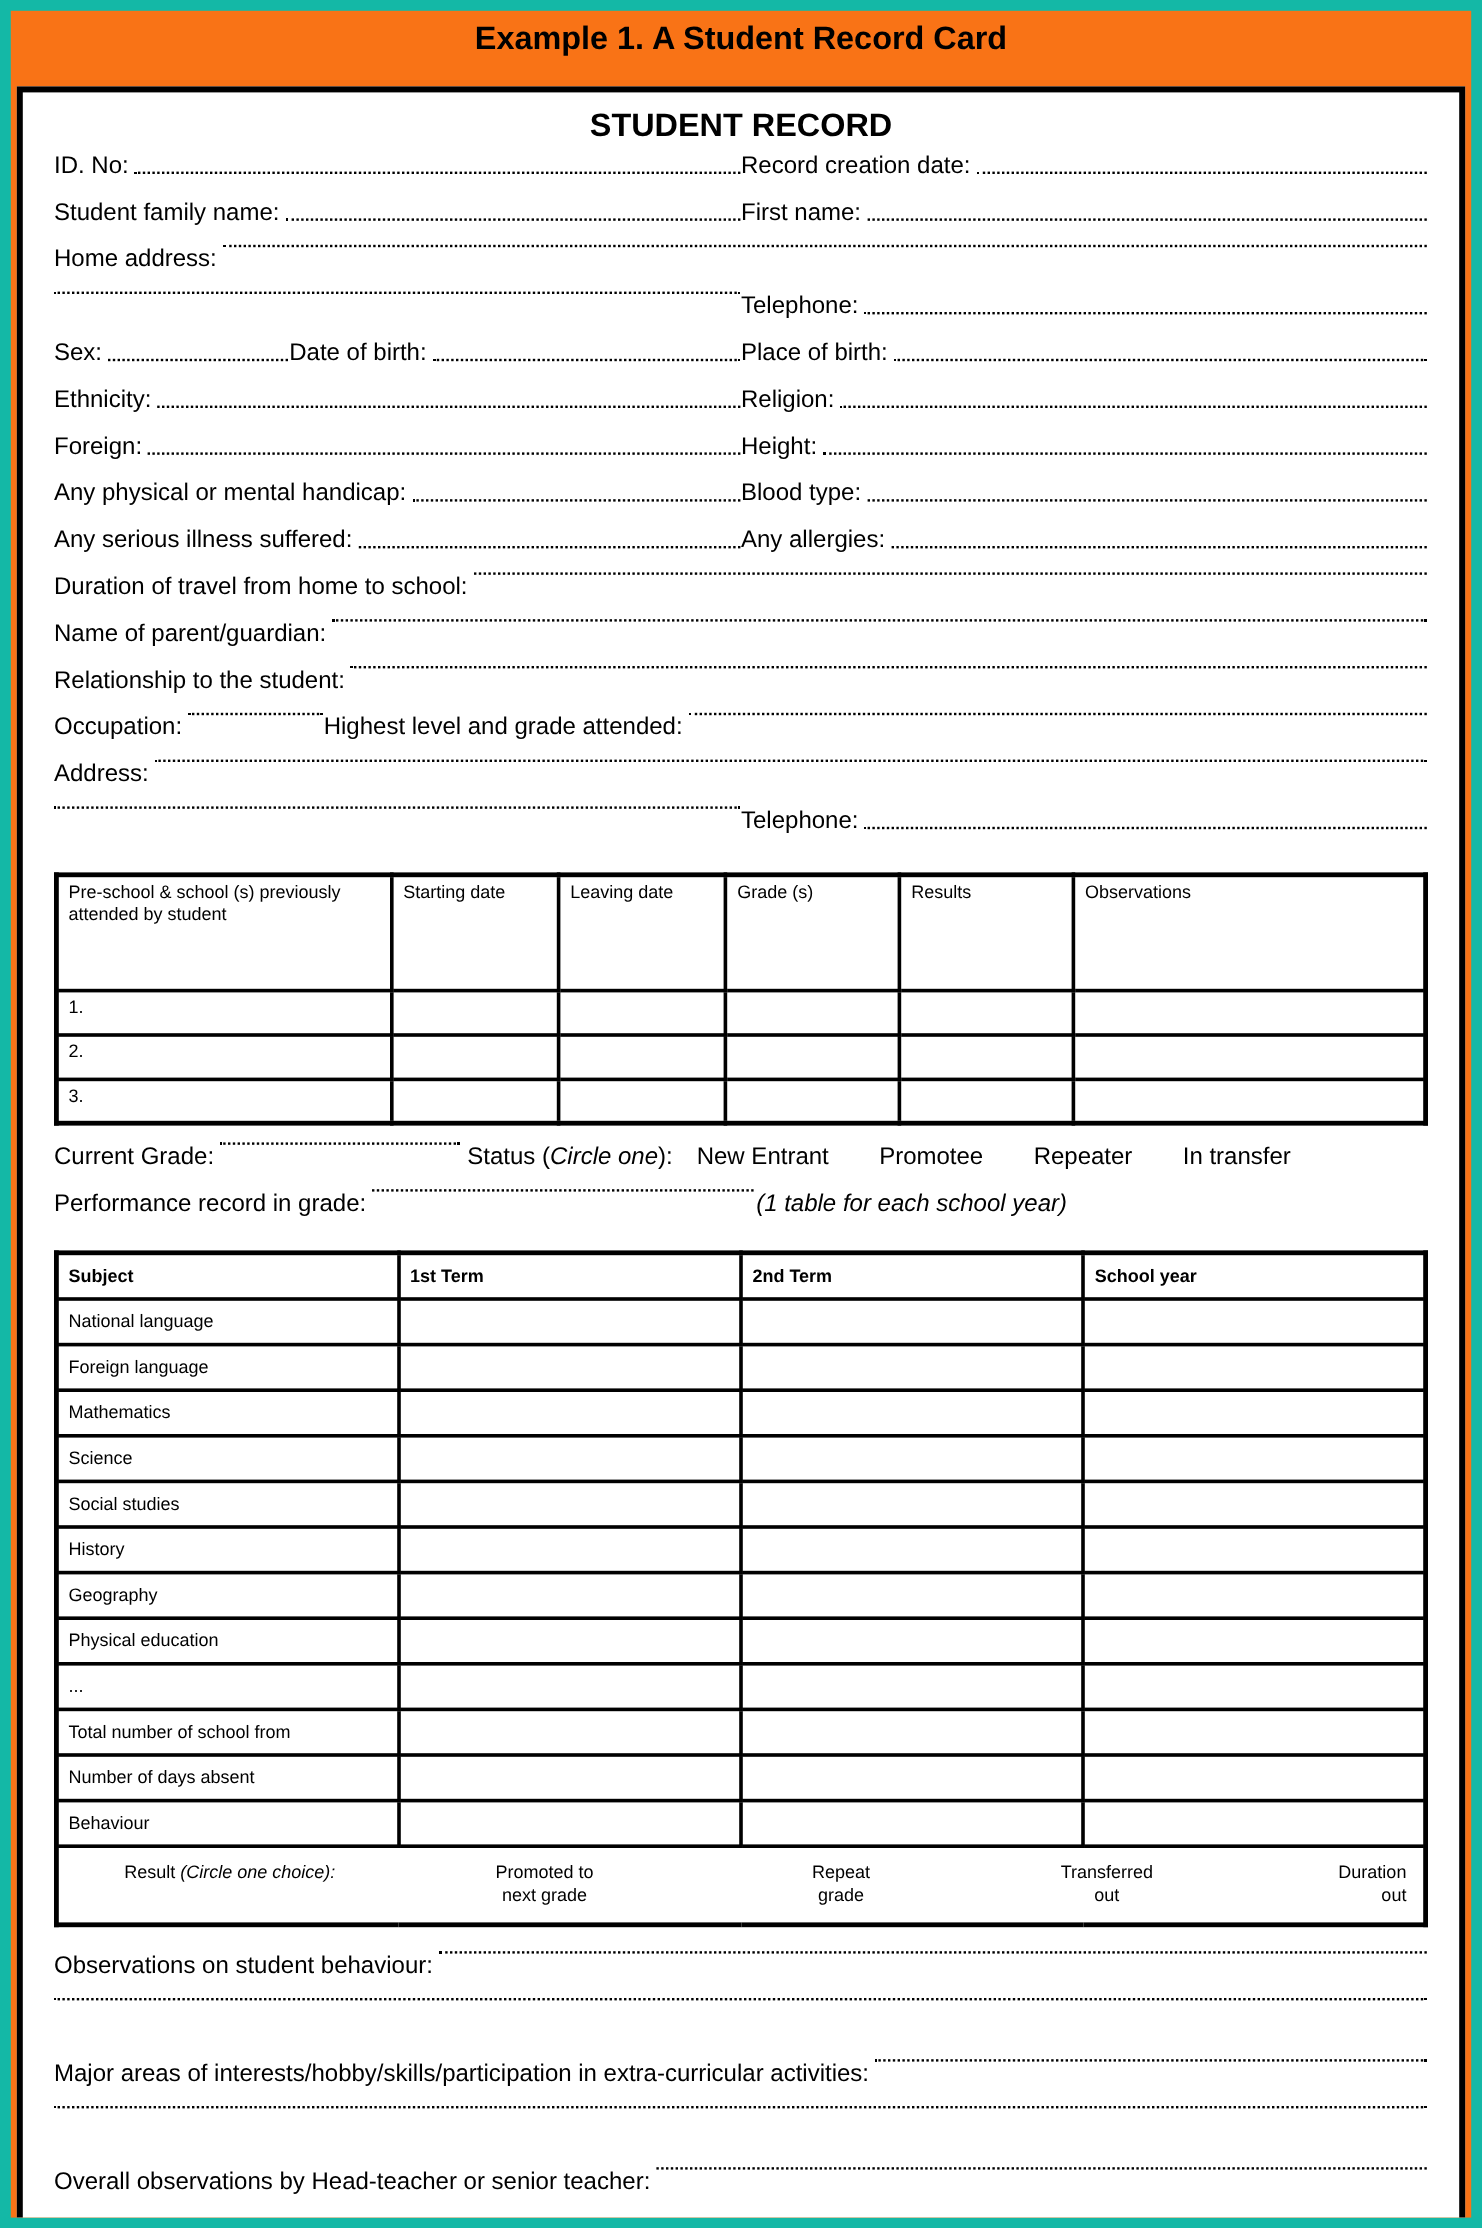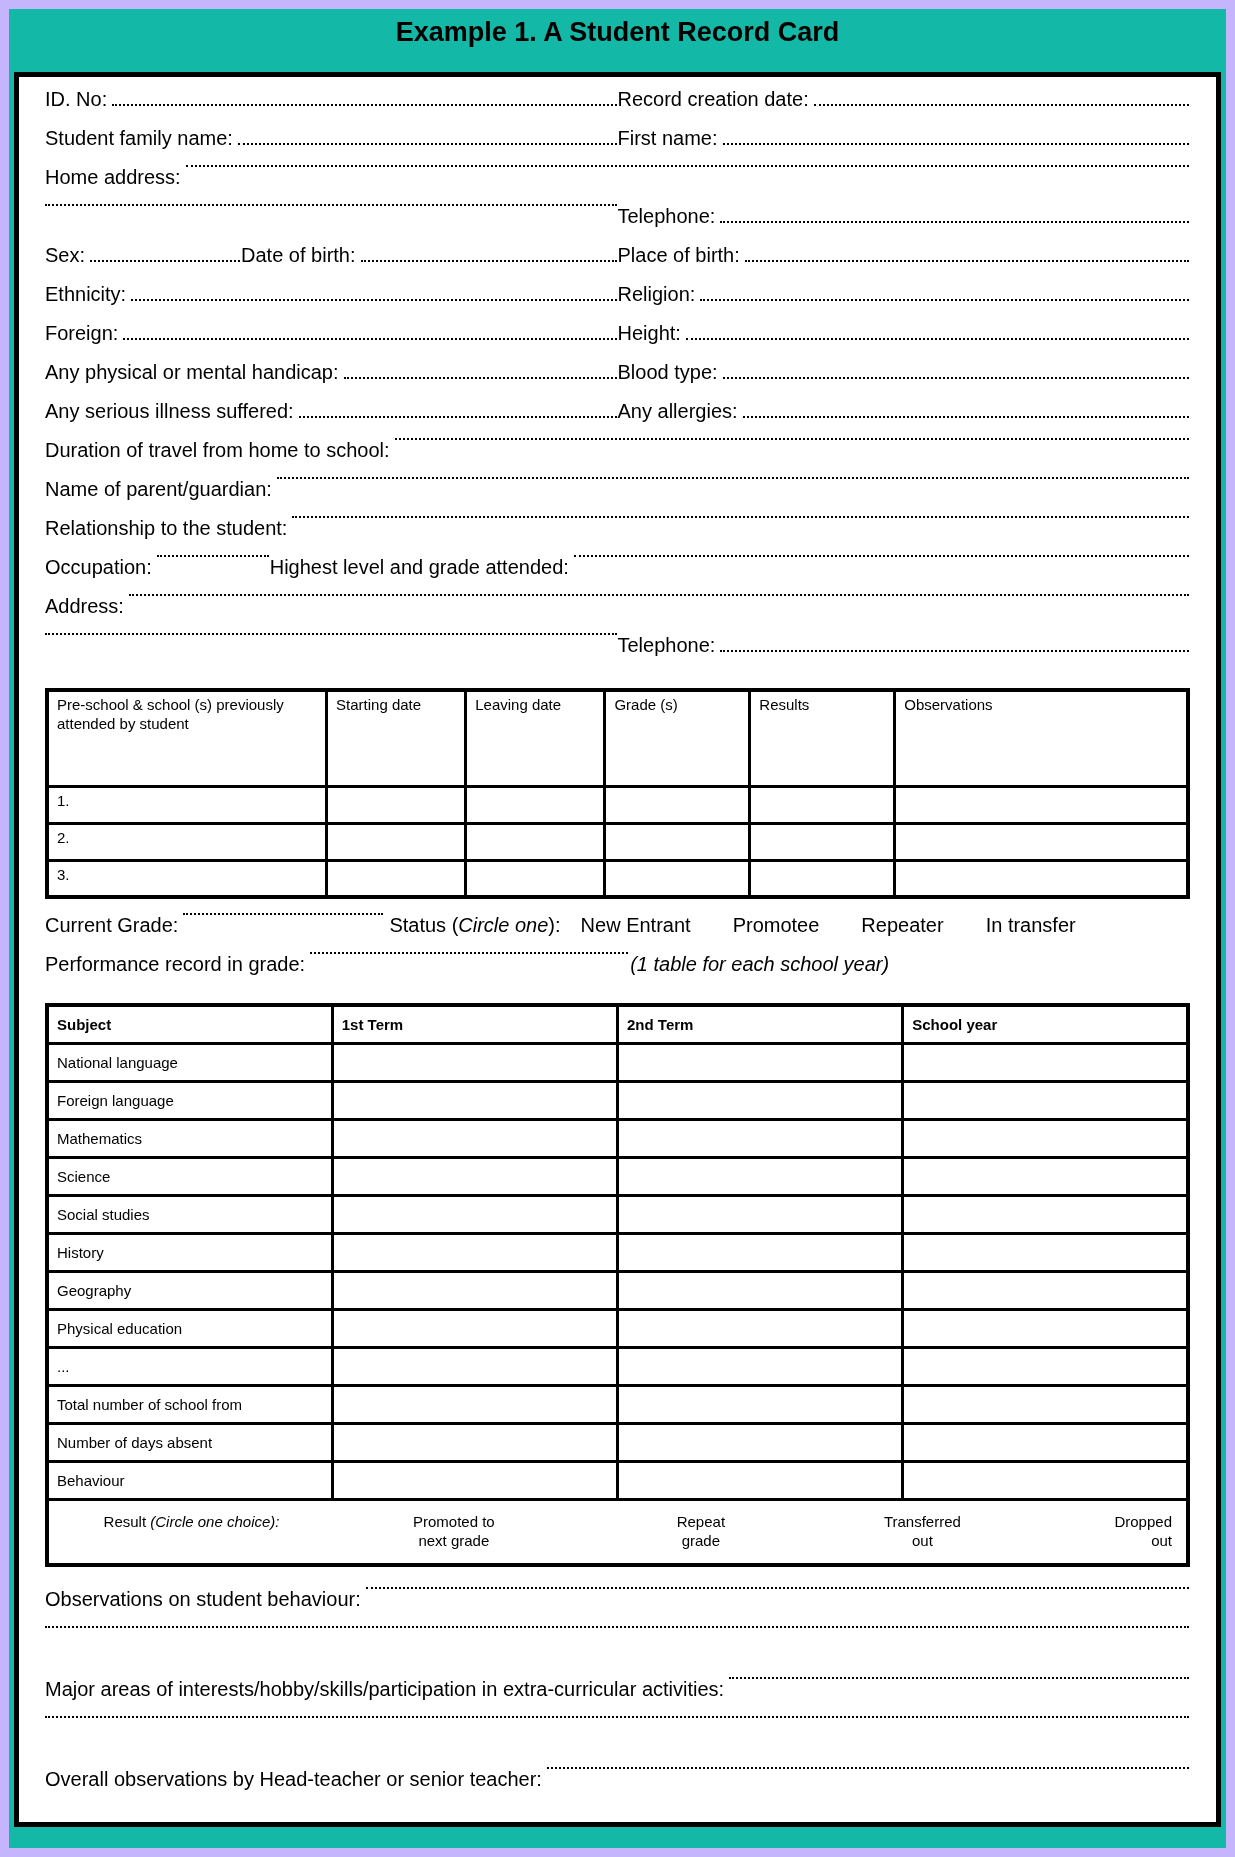--- a/index.html
+++ b/index.html
@@ -4,23 +4,23 @@
 <style>
   * { box-sizing: border-box; margin: 0; padding: 0; }
   html, body { background: #fff; }
   body {
     width: 1235px; height: 1857px;
     font-family: "Liberation Sans", sans-serif;
     color: #000;
   }
   .page {
     width: 1235px; height: 1857px;
-    border: 9px solid #c4b5fd;
+    border: 9px solid #14b8a6;
     overflow: hidden;
-    background: #14b8a6;
+    background: #f97316;
   }
   .page-title {
     text-align: center;
     font-size: 27px;
     font-weight: bold;
     margin: 8px 0 24px 0;
   }
   .card {
     margin: 0 5px;
     border: 5px solid #000;
@@ -100,20 +100,21 @@
   .footer { margin-top: 20px; }
   .footer .line.gap { margin-top: 12px; }
 </style>
 </head>
 <body>
 
 <div class="page">
   <div class="page-title">Example 1. A Student Record Card</div>
 
   <div class="card">
+    <div class="card-heading">STUDENT RECORD</div>
 
     <div class="line">
       <div class="seg half">
         <span class="lbl">ID. No:</span>
         <span class="dots"></span>
       </div>
       <div class="seg">
         <span class="lbl">Record creation date:</span>
         <span class="dots"></span>
       </div>
@@ -378,21 +379,21 @@
         <td colspan="4">
           <div class="result-flex">
             <span class="result-label"><span>Result </span><em class="soft">(Circle one choice):</em></span>
             <span class="result-opts">
               <span class="ropt r1">Promoted to
 next grade</span>
               <span class="ropt r2">Repeat
 grade</span>
               <span class="ropt r3">Transferred
 out</span>
-              <span class="ropt r4">Dropped
+              <span class="ropt r4">Duration
 out</span>
             </span>
           </div>
         </td>
       </tr>
     </tbody>
       </table>
 
     <div class="footer">
       <div class="line">

